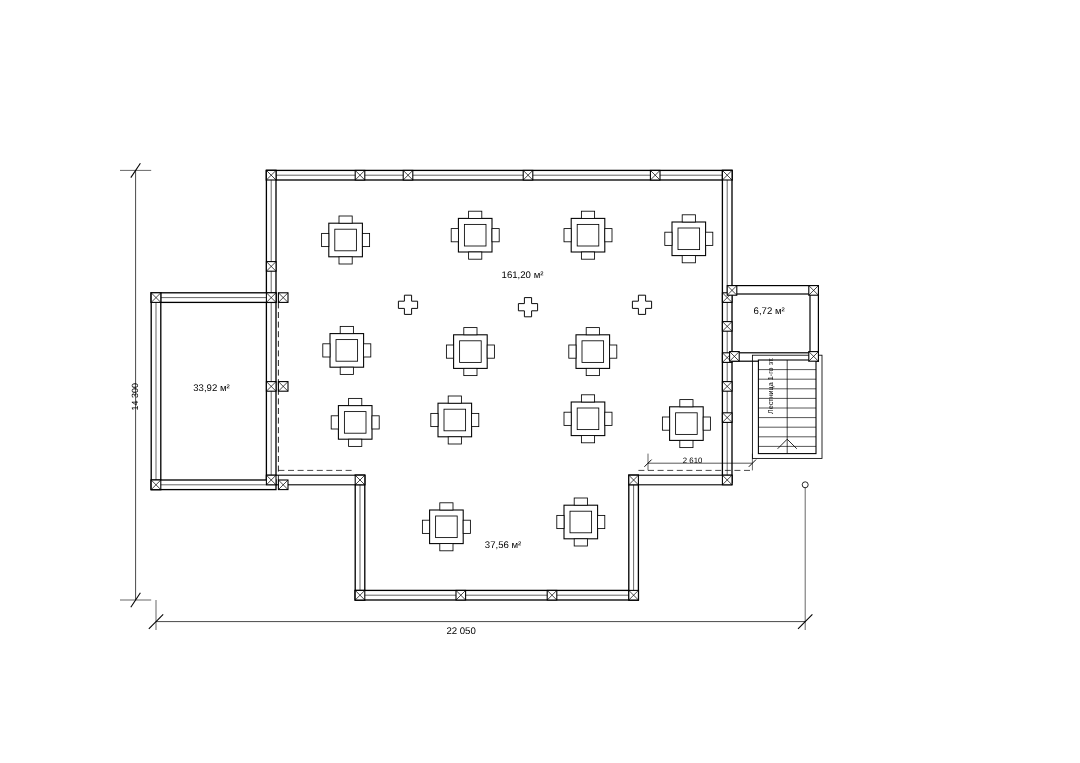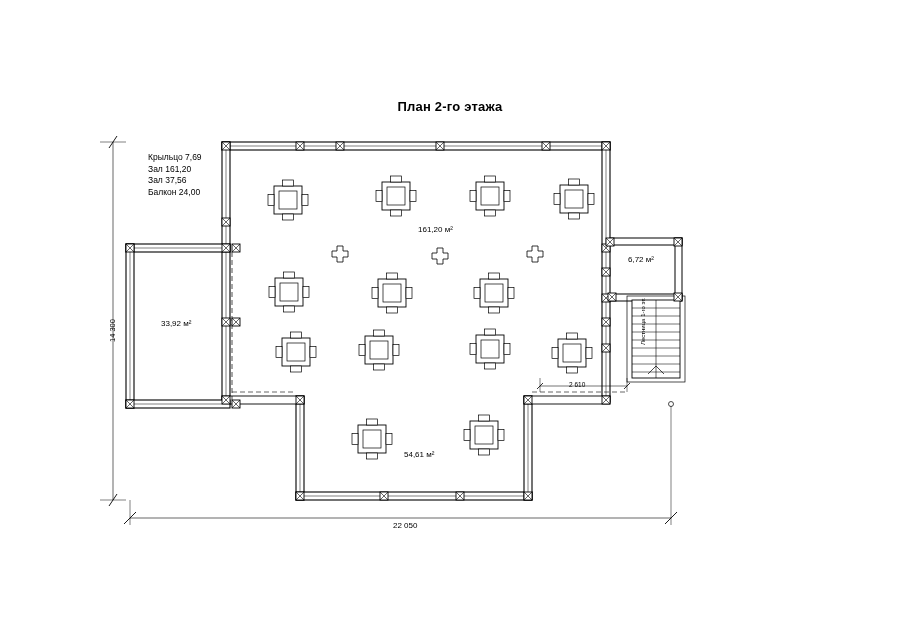--- a/index.html
+++ b/index.html
@@ -49,25 +49,20 @@
     transform: rotate(-90deg);
     transform-origin: left top;
   }
   svg { position: absolute; left: 0; top: 0; }
 </style>
 </head>
 <body>
 
 <div id="page">
 
-  <div id="title">План 2-го этажа</div>
-  <div id="legend">Крыльцо 7,69
-Зал 161,20
-Зал 37,56
-Балкон 24,00</div>
 
   <svg width="900" height="636">
     <defs>
       <g id="tbl">
         <rect x="-14" y="-14" width="28" height="28" fill="#ffffff" stroke="#000" stroke-width="0.9"></rect>
         <rect x="-9" y="-9" width="18" height="18" fill="#ffffff" stroke="#000" stroke-width="0.7"></rect>
         <rect x="-5.5" y="-20" width="11" height="6" fill="#ffffff" stroke="#000" stroke-width="0.7"></rect>
         <rect x="-5.5" y="14" width="11" height="6" fill="#ffffff" stroke="#000" stroke-width="0.7"></rect>
         <rect x="-20" y="-5.5" width="6" height="11" fill="#ffffff" stroke="#000" stroke-width="0.7"></rect>
         <rect x="14" y="-5.5" width="6" height="11" fill="#ffffff" stroke="#000" stroke-width="0.7"></rect>
@@ -201,20 +196,20 @@
     <line x1="540" y1="378" x2="540" y2="392" stroke="#000" stroke-width="0.5"></line>
     <line x1="627" y1="378" x2="627" y2="392" stroke="#000" stroke-width="0.5"></line>
     <line x1="540" y1="386" x2="627" y2="386" stroke="#000" stroke-width="0.55"></line>
     <path d="M 537 389 L 543 383" stroke="#000" stroke-width="0.8"></path>
     <path d="M 624 389 L 630 383" stroke="#000" stroke-width="0.8"></path>
   </svg>
 
   <div class="lbl" style="left:418px; top:225px;">161,20 м²</div>
   <div class="lbl" style="left:161px; top:319px;">33,92 м²</div>
   <div class="lbl" style="left:628px; top:255px;">6,72 м²</div>
-  <div class="lbl" style="left:404px; top:450px;">54,61 м²</div>
-
-  <div class="lbl" style="left:393px; top:521px;">22 050</div>
+  <div class="lbl" style="left:404px; top:450px;">37,56 м²</div>
+
+  <div class="lbl" style="left:372px; top:521px;">22 050</div>
   <div class="vlabel" style="left:108px; top:342px;">14 300</div>
   <div class="lbl small" style="left:569px; top:381px;">2 610</div>
   <div class="vlabel" style="left:640px; top:345px; font-size:6px;">Лестница 1-го эт.</div>
 
 </div>
 
 </body></html>

